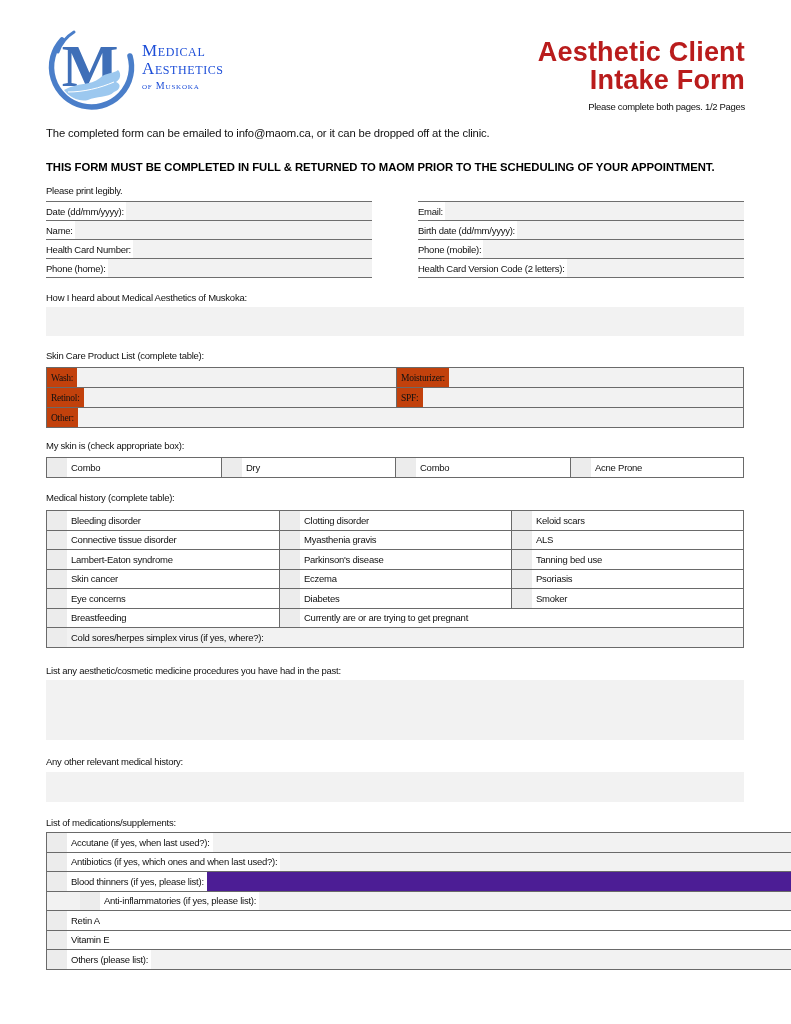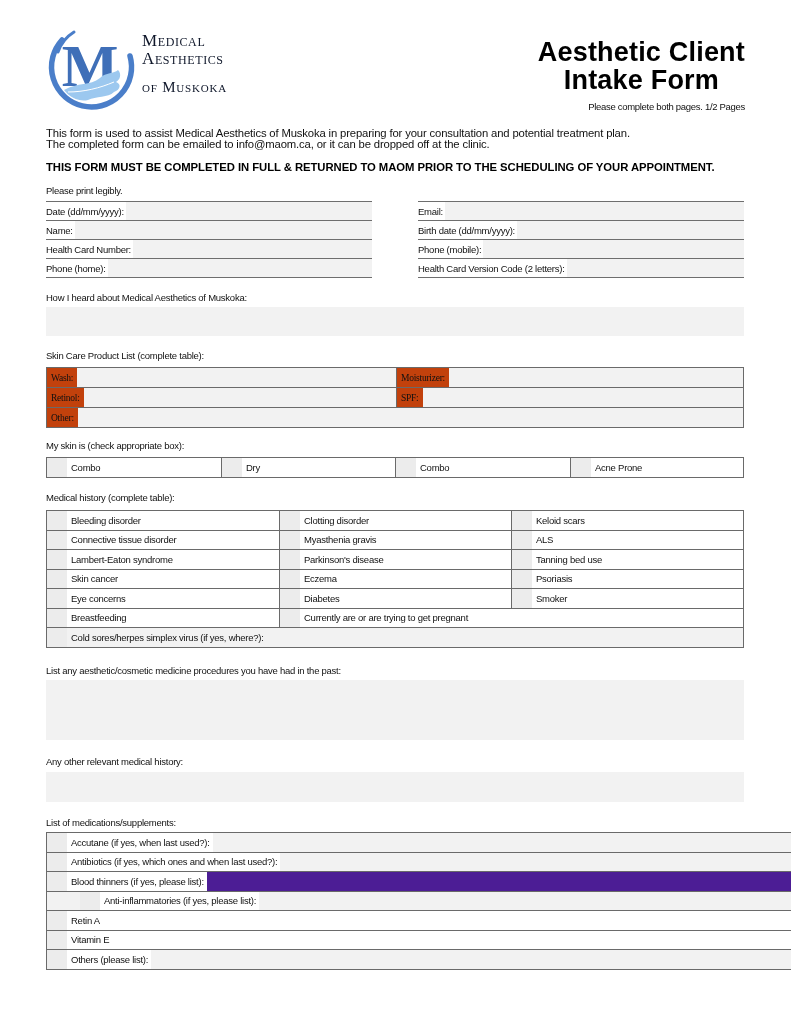--- a/index.html
+++ b/index.html
@@ -3,25 +3,25 @@
 <meta charset="utf-8">
 <style>
   * { box-sizing: border-box; margin: 0; padding: 0; }
   html, body { width: 791px; height: 1024px; background: #ffffff; overflow: hidden; }
   body { position: relative; font-family: "Liberation Sans", sans-serif; color: #111; }
 
   .abs { position: absolute; }
 
   
   .logo { left: 44px; top: 20px; width: 96px; height: 96px; }
-  .logo-text { left: 142px; top: 32px; font-family: "Liberation Serif", serif; color: #0f172a; }
+  .logo-text { left: 142px; top: 42px; font-family: "Liberation Serif", serif; color: #1d4ed8; }
   .logo-text .l1 { font-size: 17px; letter-spacing: 0.6px; line-height: 18px; font-variant: small-caps; }
   .logo-text .l2 { font-size: 17px; letter-spacing: 0.6px; line-height: 18px; font-variant: small-caps; }
-  .logo-text .l3 { font-size: 15px; letter-spacing: 0.8px; line-height: 14px; font-variant: small-caps; margin-top: 12px; }
-  .title { right: 46px; top: 38px; text-align: center; font-family: "Liberation Sans", sans-serif; font-weight: bold; font-size: 27px; line-height: 28px; letter-spacing: 0.2px; color: #000000; }
+  .logo-text .l3 { font-size: 10px; letter-spacing: 0.8px; line-height: 14px; font-variant: small-caps; margin-top: 1px; }
+  .title { right: 46px; top: 38px; text-align: right; font-family: "Liberation Sans", sans-serif; font-weight: bold; font-size: 27px; line-height: 28px; letter-spacing: 0.2px; color: #b91c1c; }
   .pages { right: 46px; top: 101px; font-size: 9.5px; letter-spacing: -0.3px; color: #111; }
 
   .intro { left: 46px; top: 128px; font-size: 11.3px; line-height: 10.5px; letter-spacing: -0.15px; color: #111; }
   .warning { left: 46px; top: 161px; font-size: 11.3px; font-weight: bold; letter-spacing: -0.05px; color: #000; }
   .label { font-size: 9.5px; letter-spacing: -0.25px; color: #111; }
 
   
   .pfield { height: 19px; border-bottom: 1.3px solid #6e6e6e; display: flex; align-items: center; }
   .pfield .lab { background: #fff; font-size: 9.5px; letter-spacing: -0.25px; padding-right: 2px; white-space: nowrap; height: 100%; display: flex; align-items: center; }
   .pfield .inp { flex: 1; height: 100%; background: #f2f2f2; }
@@ -56,21 +56,20 @@
   <div class="l3">of Muskoka</div>
 </div>
 
 <div class="abs title">
   <div>Aesthetic Client</div>
   <div>Intake Form</div>
 </div>
 <div class="abs pages">Please complete both pages. 1/2 Pages</div>
 
 <div class="abs intro">
-  <div>This form is used to assist Medical Aesthetics of Muskoka in preparing for your consultation and potential treatment plan.</div>
   <div>The completed form can be emailed to info@maom.ca, or it can be dropped off at the clinic.</div>
 </div>
 <div class="abs warning">THIS FORM MUST BE COMPLETED IN FULL &amp; RETURNED TO MAOM PRIOR TO THE SCHEDULING OF YOUR APPOINTMENT.</div>
 <div class="abs label" style="left:46px; top:185px;">Please print legibly.</div>
 
 <div class="abs pgroup" style="left:46px; top:201px; width:326px;">
   <div class="pfield">
     <span class="lab">Date (dd/mm/yyyy):</span>
     <span class="inp"></span>
   </div>

